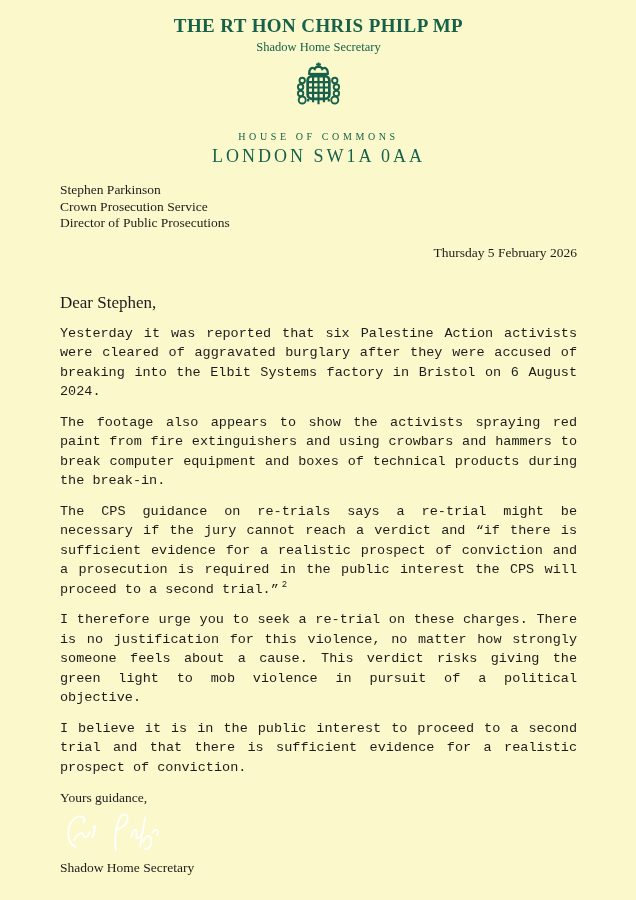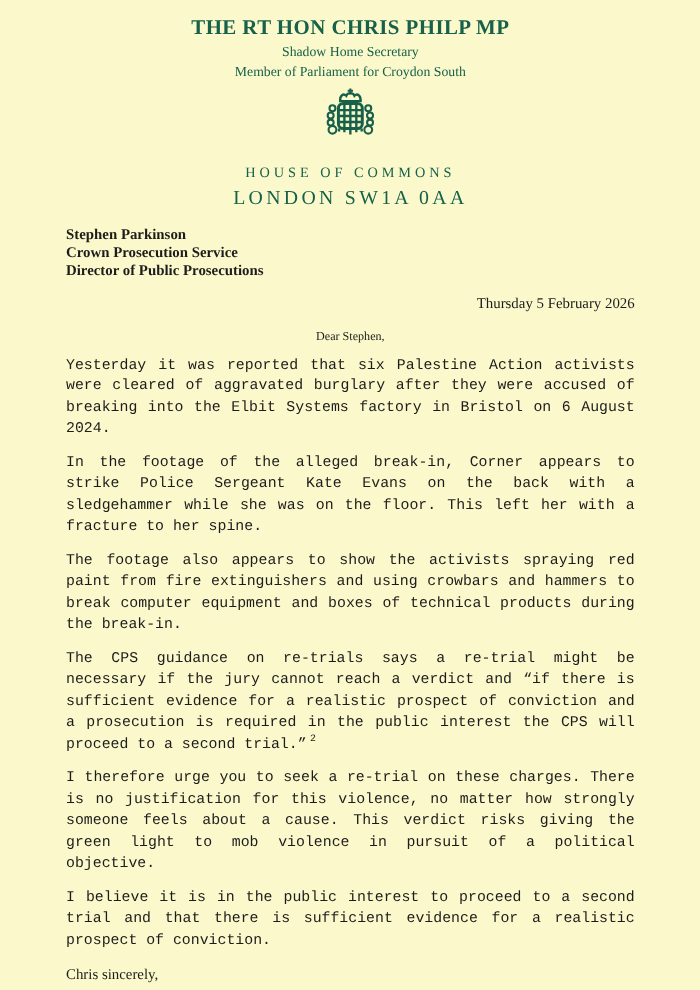--- a/index.html
+++ b/index.html
@@ -29,33 +29,33 @@
   }
   .lh-sub{
     color:var(--accent-green);
     font-size:12.5px;
     line-height:16px;
     margin-top:2px;
   }
   .emblem-wrap{margin-top:7px;line-height:0;}
   .lh-institution{
     color:var(--accent-green);
-    font-size:13px;
+    font-size:10px;
     letter-spacing:3.6px;
     margin-top:5px;
   }
   .lh-address{
     color:var(--accent-green);
     font-size:18px;
     letter-spacing:3px;
     margin-top:4px;
   }
-  .recipient{margin-top:15px;font-size:13.5px;line-height:16.5px;font-weight:bold;}
+  .recipient{margin-top:15px;font-size:13.5px;line-height:16.5px;}
   .date-line{margin-top:13px;font-size:13.5px;text-align:right;font-family:Liberation Serif, serif;}
-  .salutation{margin-top:16px;font-size:11px;text-align:center;}
+  .salutation{margin-top:32px;font-size:17px;}
   .body p.para{
     font-size:13.5px;
     line-height:19.5px;
     text-align:justify;
     margin-top:11px;
     font-family:Liberation Mono, monospace;
   }
   sup.fn-ref{font-size:9px;vertical-align:super;line-height:0;}
   sup.fn-ref.spaced{margin-left:3px;}
   .valediction{margin-top:13px;font-size:13.5px;}
@@ -64,21 +64,20 @@
   .sender-role{font-size:13.5px;margin-top:1px;}
 </style>
 </head>
 <body>
 
 <div class="page">
 
   <div class="letterhead">
     <div class="lh-title">THE RT HON CHRIS PHILP MP</div>
     <div class="lh-sub">Shadow Home Secretary</div>
-    <div class="lh-sub">Member of Parliament for Croydon South</div>
 
     <div class="emblem-wrap">
       <svg viewBox="0 0 100 118" width="55" height="64" aria-hidden="true">
         <g stroke="#17614B" fill="none">
           <line x1="50" y1="1" x2="50" y2="11" stroke-width="3.5"></line>
           <line x1="45.5" y1="4.5" x2="54.5" y2="4.5" stroke-width="3.5"></line>
           <path d="M33,22 C32,13 38,8 43,13 C45,7 55,7 57,13 C62,8 68,13 67,22" stroke-width="4"></path>
           <line x1="31" y1="22" x2="69" y2="22" stroke-width="4"></line>
           <circle cx="20" cy="34" r="5" stroke-width="3.5"></circle>
           <circle cx="17" cy="46" r="5" stroke-width="3.5"></circle>
@@ -104,40 +103,38 @@
     <div>Crown Prosecution Service</div>
     <div>Director of Public Prosecutions</div>
   </div>
 
   <div class="date-line">Thursday 5 February 2026</div>
 
   <div class="salutation">Dear Stephen,</div>
 
   <div class="body">
     <p class="para"><span>Yesterday it was reported that six Palestine Action activists were cleared of aggravated burglary after they were accused of breaking into the Elbit Systems factory in Bristol on 6 August 2024.</span></p>
-    <p class="para"><span>In the footage of the alleged break-in, Corner appears to strike Police Sergeant Kate Evans on the back with a sledgehammer while she was on the floor. This left her with a fracture to her spine.</span></p>
     <p class="para"><span>The footage also appears to show the activists spraying red paint from fire extinguishers and using crowbars and hammers to break computer equipment and boxes of technical products during the break-in.</span></p>
     <p class="para"><span>The CPS guidance on re-trials says a re-trial might be necessary if the jury cannot reach a verdict and “if there is sufficient evidence for a realistic prospect of conviction and a prosecution is required in the public interest the CPS will proceed to a second trial.”</span><sup class="fn-ref spaced">2</sup></p>
     <p class="para"><span>I therefore urge you to seek a re-trial on these charges. There is no justification for this violence, no matter how strongly someone feels about a cause. This verdict risks giving the green light to mob violence in pursuit of a political objective.</span></p>
     <p class="para"><span>I believe it is in the public interest to proceed to a second trial and that there is sufficient evidence for a realistic prospect of conviction.</span></p>
   </div>
 
-  <div class="valediction">Chris sincerely,</div>
+  <div class="valediction">Yours guidance,</div>
 
   <div class="signature-wrap">
     <svg viewBox="0 0 150 60" width="130" height="52" aria-hidden="true">
       <g stroke="#FFFFFF" stroke-opacity="0.95" stroke-width="2.2" fill="none" stroke-linecap="round">
         <path d="M16,46 C4,42 5,20 15,13 C22,8 28,13 25,18"></path>
         <path d="M14,38 C18,30 24,28 25,33 C26,37 30,35 32,29"></path>
         <path d="M36,24 c1,-3 3,-3 2,1 l-3,10"></path>
         <path d="M62,50 C60,34 64,12 70,9 C76,7 78,14 72,21 C68,25 64,26 62,26"></path>
         <path d="M80,34 c3,-9 7,-11 6,-2 c-1,7 3,5 7,-3"></path>
         <path d="M96,12 l-6,34"></path>
         <path d="M94,40 c3,-8 8,-9 9,-2 c1,6 -3,12 -8,10"></path>
         <path d="M104,30 c4,-6 8,-4 6,2"></path>
       </g>
     </svg>
   </div>
 
-  <div class="sender-name">Rt Hon Chris Philp MP</div>
   <div class="sender-role">Shadow Home Secretary</div>
 
 </div>
 
 </body></html>

